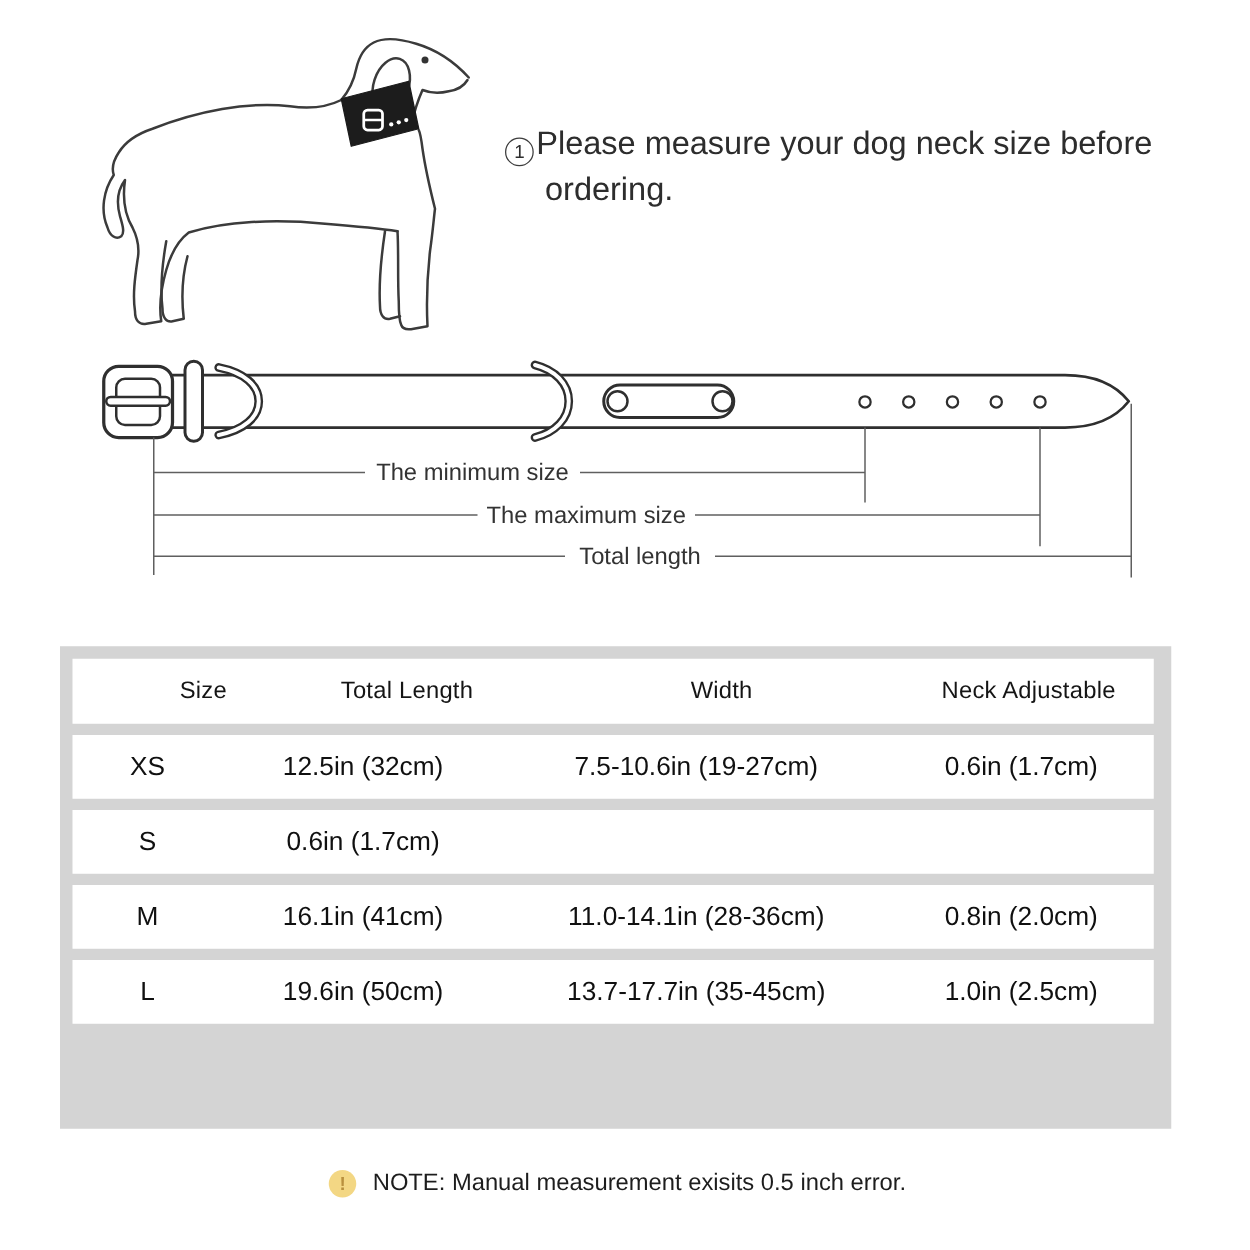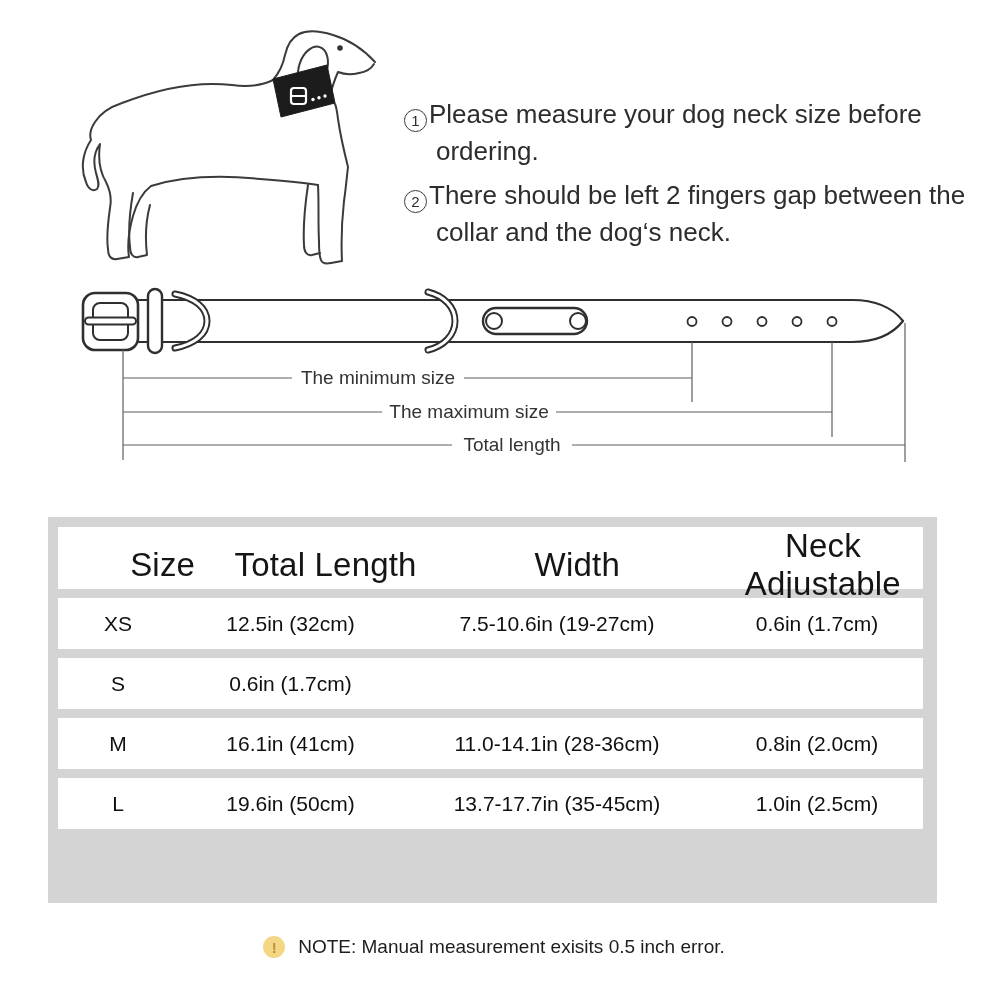--- a/index.html
+++ b/index.html
@@ -32,21 +32,21 @@
     position:absolute; left:48px; top:517px; width:889px; height:386px;
     background:#d4d4d4; box-sizing:border-box;
     padding:10px 14px 14px 10px;
     display:flex; flex-direction:column; gap:9px;
   }
   .t-row {
     background:#fff; display:grid;
     grid-template-columns:120fr 225fr 308fr 212fr;
     align-items:center; text-align:center;
   }
-  .t-head { height:62px; font-size:33px; color:#151515; letter-spacing:0.2px;padding-left:48px; }
+  .t-head { height:52px; font-size:19px; color:#151515; letter-spacing:0.2px;padding-left:48px; }
   .t-body { height:51px; font-size:21px; color:#101010; }
   
   .note {
     position:absolute; left:0; top:936px; width:100%;
     display:flex; align-items:center; justify-content:center; gap:13px;
     transform:translateX(-6px);
   }
   .note-icon {
     width:22px; height:22px; border-radius:50%; background:#f3d784;
     color:#b9903e; font-size:15px; font-weight:bold;
@@ -90,21 +90,20 @@
       <rect x="221" y="73" width="15" height="16" rx="3" fill="none" stroke="#ffffff" stroke-width="2.2"></rect>
       <path d="M221,81 L236,81" stroke="#ffffff" stroke-width="2"></path>
       <circle cx="243" cy="84.5" r="1.7" fill="#ffffff"></circle>
       <circle cx="249" cy="82.8" r="1.7" fill="#ffffff"></circle>
       <circle cx="255" cy="81" r="1.7" fill="#ffffff"></circle>
     </g>
   </svg>
 
   <div class="instructions">
     <p class="instr"><span class="circ">1</span><span>Please measure your dog neck size before ordering.</span></p>
-    <p class="instr"><span class="circ">2</span><span>There should be left 2 fingers gap between the collar and the dog‘s neck.</span></p>
   </div>
 
   <svg class="collar-svg" width="920" height="195" viewBox="0 0 920 195" aria-hidden="true">
 
     <path d="M95,20 L812,20 C836,20 852,27 863,41 C852,55 836,62 812,62 L95,62 Z" fill="#ffffff" stroke="#2f2f2f" stroke-width="2.2" stroke-linejoin="round"></path>
 
     <g fill="#ffffff" stroke="#2f2f2f">
       <rect x="443" y="28" width="104" height="26" rx="13" stroke-width="2.4"></rect>
       <circle cx="454" cy="41" r="8" stroke-width="2"></circle>
       <circle cx="538" cy="41" r="8" stroke-width="2"></circle>

